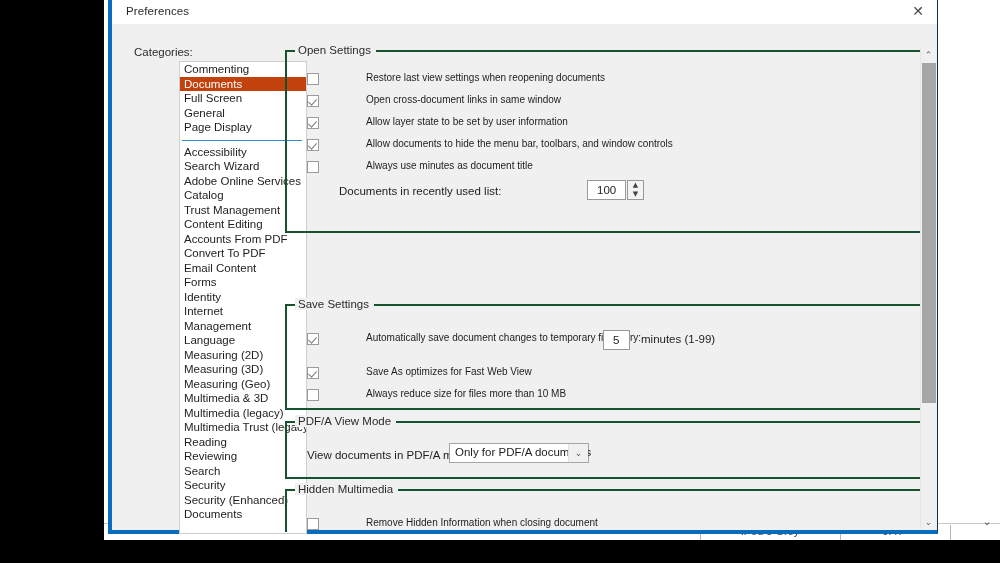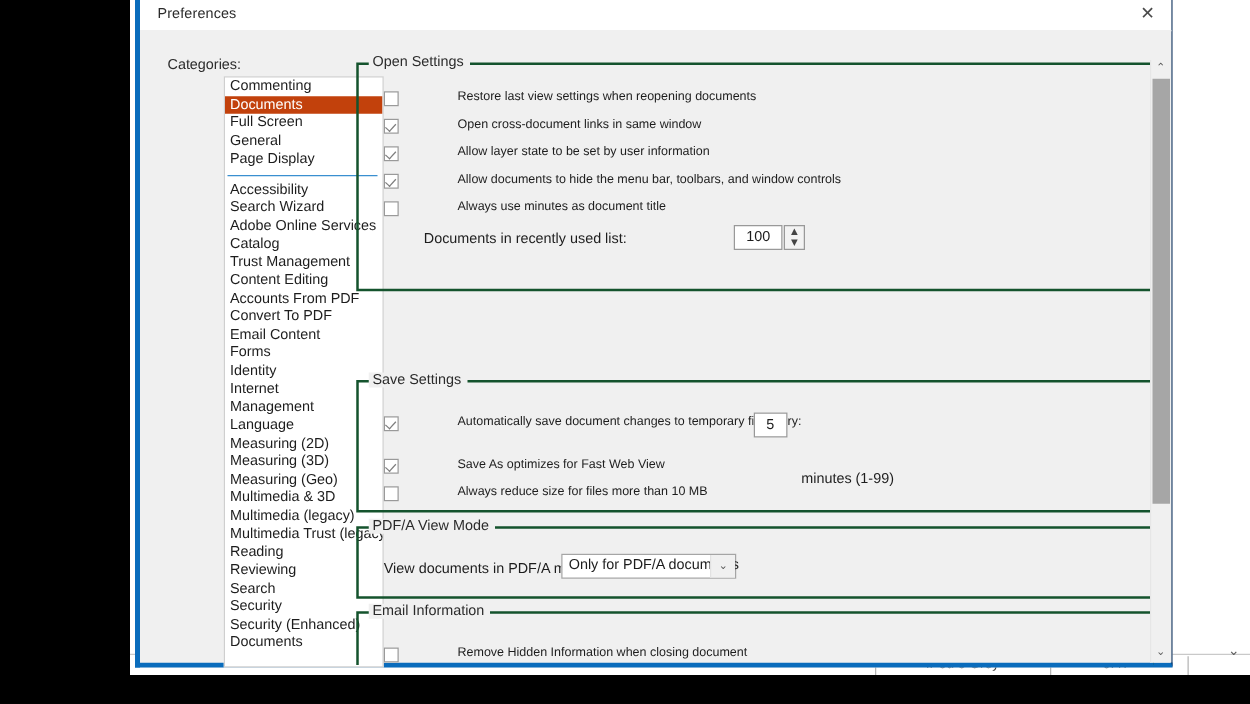--- a/index.html
+++ b/index.html
@@ -448,21 +448,21 @@
         </div>
 
         <div class="group" style="top:270px; height:106px;">
           <div class="group-title">Save Settings</div>
 
           <div class="cbrow" style="left:20px; top:26px;">
             <div class="cbox checked" id="ss-cb0"></div>
             <div class="cblabel">Automatically save document changes to temporary file every:</div>
           </div>
           <div class="textbox" style="left:316px; top:24px; width:27px; height:20px;">5</div>
-          <div class="fieldlabel" style="left:354px; top:27px;margin-top:44px;">minutes (1-99)</div>
+          <div class="fieldlabel" style="left:354px; top:27px;">minutes (1-99)</div>
 
           <div class="cbrow" style="left:20px; top:60px;">
             <div class="cbox checked" id="ss-cb1"></div>
             <div class="cblabel">Save As optimizes for Fast Web View</div>
           </div>
           <div class="cbrow" style="left:20px; top:82px;">
             <div class="cbox" id="ss-cb2"></div>
             <div class="cblabel">Always reduce size for files more than 10 MB</div>
           </div>
         </div>
@@ -470,21 +470,21 @@
         <div class="group" style="top:387px; height:58px;">
           <div class="group-title">PDF/A View Mode</div>
           <div class="fieldlabel" style="left:20px; top:26px;">View documents in PDF/A mode:</div>
           <div class="combo" style="left:162px; top:20px; width:140px;">
             <div class="combo-text">Only for PDF/A documents</div>
             <div class="combo-arrow">⌄</div>
           </div>
         </div>
 
         <div class="group" style="top:455px; height:60px;">
-          <div class="group-title">Email Information</div>
+          <div class="group-title">Hidden Multimedia</div>
           <div class="cbrow" style="left:20px; top:26px;">
             <div class="cbox" id="hi-cb0"></div>
             <div class="cblabel">Remove Hidden Information when closing document</div>
           </div>
           <div class="cbrow" style="left:20px; top:48px;">
             
             
           </div>
         </div>
 

